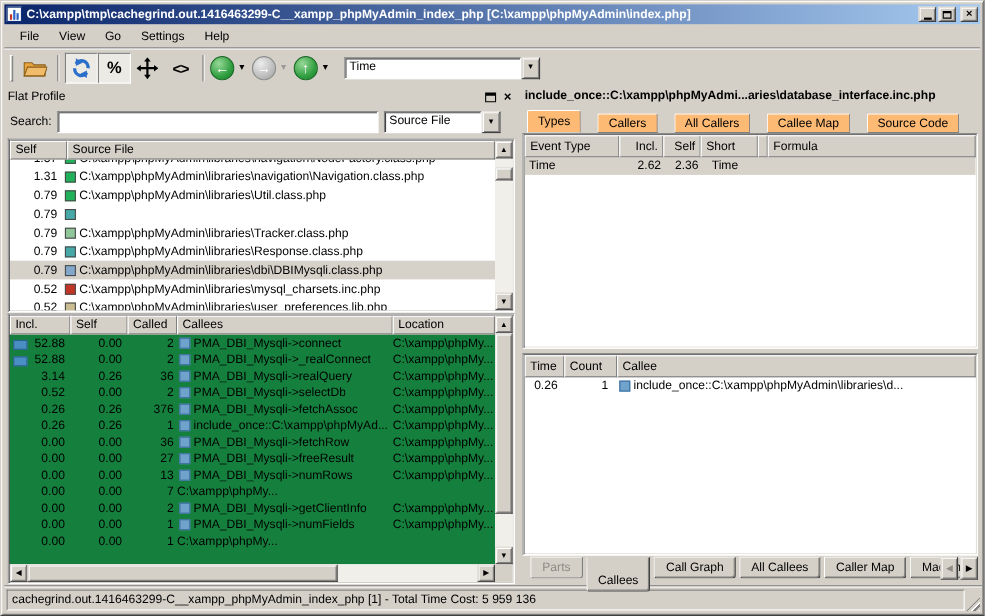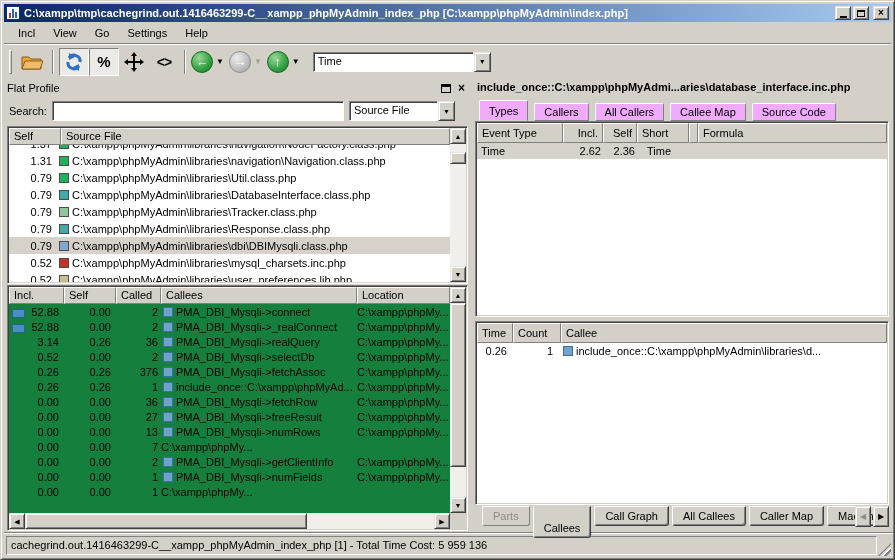--- a/index.html
+++ b/index.html
@@ -124,22 +124,22 @@
   .sb-btn { width:16px; height:16px; display:flex; align-items:center; justify-content:center; font-size:7px; line-height:1; }
   .sb-thumb { position:absolute; left:0; width:16px; }
   .sb-h { position:absolute; left:1px; right:17px; bottom:1px; height:16px; background:#f1efe9; }
   .sb-h .sb-btn { position:absolute; top:0; }
   .sb-h-thumb { position:absolute; top:0; height:16px; }
   .sb-corner { position:absolute; right:1px; bottom:1px; width:16px; height:16px; background:#d4d0c8; }
   
   .rpanel { position:absolute; left:469px; top:0; width:418px; height:454px; }
   .rtitle { position:absolute; left:4px; top:3px; right:3px; font-weight:bold; white-space:nowrap; overflow:hidden; }
   .rtabs { position:absolute; left:2px; top:21px; right:2px; height:22px; display:flex; align-items:flex-end; padding-left:4px; }
-  .tab { height:18px; padding:2px 9px; margin-right:6px; white-space:nowrap; flex:none;
-    background:#f0abfc; border:1px solid; border-color:#fff #808080 #808080 #fff;
+  .tab { height:18px; padding:2px 9px; margin-right:15px; white-space:nowrap; flex:none;
+    background:#fdba74; border:1px solid; border-color:#fff #808080 #808080 #fff;
     border-radius:2px 2px 0 0; }
   .tab.active { height:21px; border-bottom:1px solid #d4d0c8; position:relative; z-index:3; padding-top:4px; }
   .types-frame { position:absolute; left:2px; top:43px; width:414px; height:196px; overflow:hidden; }
   .th-row { display:flex; height:20px; margin:1px 1px 0 1px; position:relative; z-index:2; }
   .th-row .hcell { padding-top:3px; }
   .t-body { position:absolute; left:1px; right:1px; top:21px; bottom:1px; background:#fff; overflow:hidden; }
   .trow { height:16px; display:flex; align-items:center; background:#d6d2ca; white-space:nowrap; }
   .t-event { width:86px; flex:none; padding-left:4px; }
   .t-incl { width:40px; flex:none; text-align:right; padding-right:2px; }
   .t-self { width:34px; flex:none; text-align:right; padding-right:2px; }
@@ -188,21 +188,21 @@
       </span>
     <span class="winbtn b3">
         <span class="maxbox"></span>
       </span>
     <span class="winbtn b3 close-gap">
         <span>×</span>
       </span>
   </div>
 
   <div class="menubar">
-    <span class="menu-item">Incl</span>
+    <span class="menu-item">File</span>
     <span class="menu-item">View</span>
     <span class="menu-item">Go</span>
     <span class="menu-item">Settings</span>
     <span class="menu-item">Help</span>
   </div>
 
   <div class="toolbar">
     <span class="tb-handle"></span>
     <span class="tb-btn">
       <svg width="22" height="18" viewBox="0 0 22 18">
@@ -284,21 +284,20 @@
               <span class="c-file">C:\xampp\phpMyAdmin\libraries\navigation\Navigation.class.php</span>
             </div>
             <div class="lrow">
               <span class="c-self">0.79</span>
               <span class="sq" style="background: rgb(33, 177, 91);"></span>
               <span class="c-file">C:\xampp\phpMyAdmin\libraries\Util.class.php</span>
             </div>
             <div class="lrow">
               <span class="c-self">0.79</span>
               <span class="sq" style="background: rgb(71, 168, 168);"></span>
-              <span class="c-file">C:\xampp\phpMyAdmin\libraries\DatabaseInterface.class.php</span>
             </div>
             <div class="lrow">
               <span class="c-self">0.79</span>
               <span class="sq" style="background: rgb(143, 199, 155);"></span>
               <span class="c-file">C:\xampp\phpMyAdmin\libraries\Tracker.class.php</span>
             </div>
             <div class="lrow">
               <span class="c-self">0.79</span>
               <span class="sq" style="background: rgb(71, 168, 168);"></span>
               <span class="c-file">C:\xampp\phpMyAdmin\libraries\Response.class.php</span>

